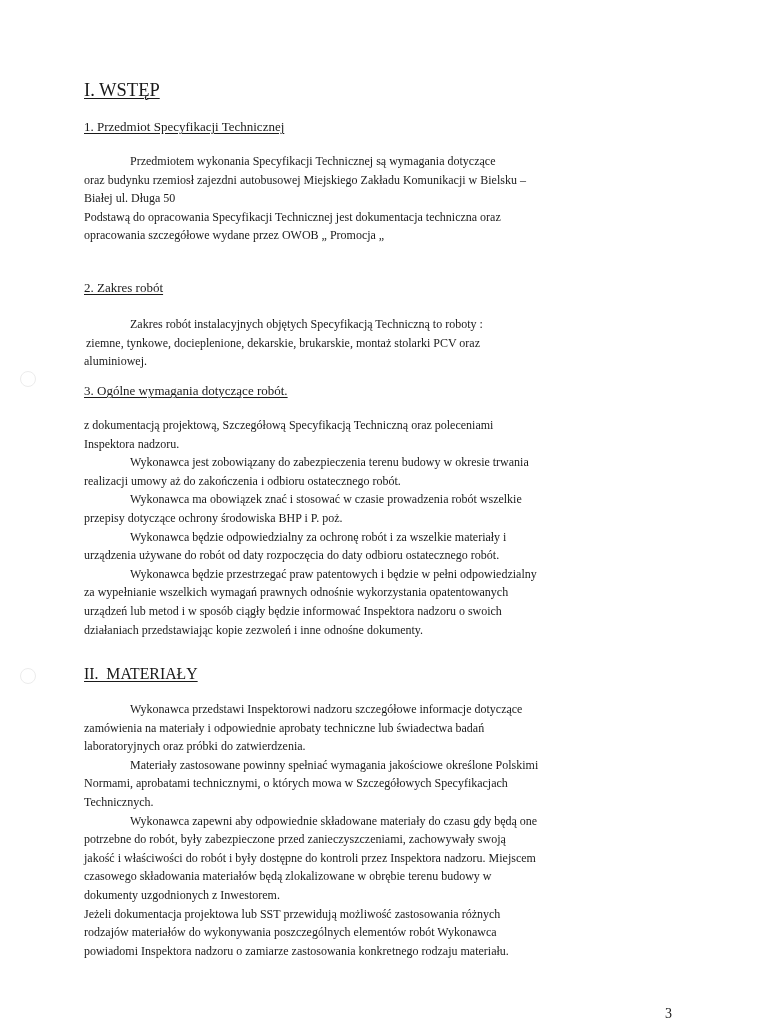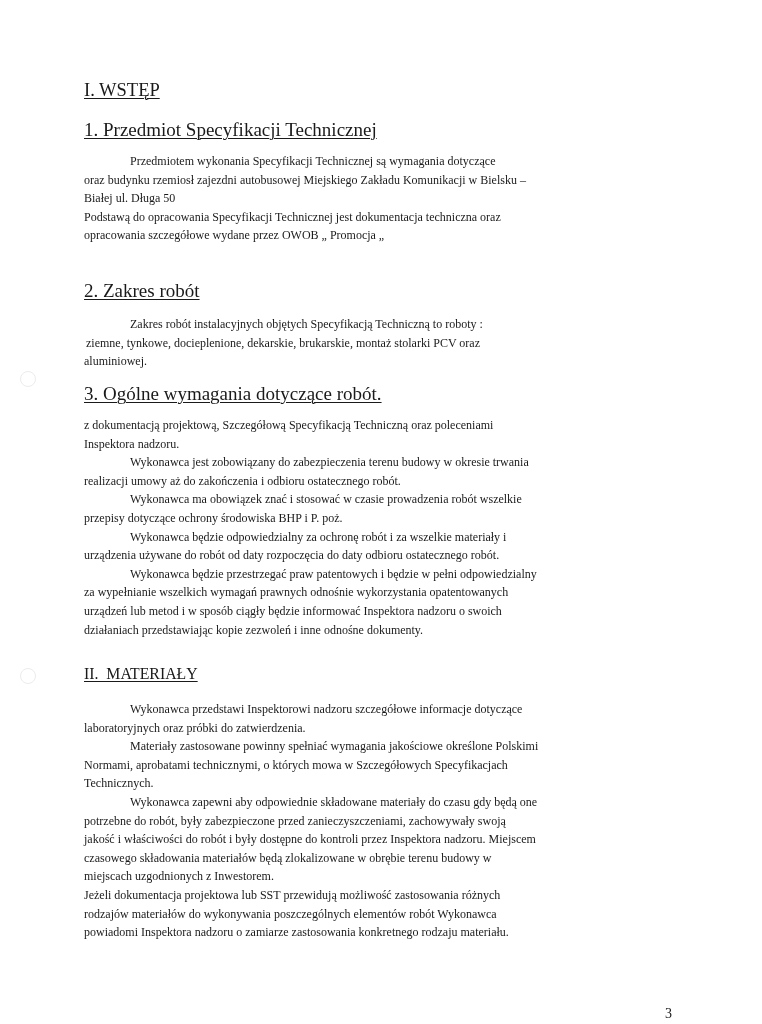--- a/index.html
+++ b/index.html
@@ -3,21 +3,21 @@
 <meta charset="utf-8">
 <style>
   html, body { margin: 0; padding: 0; }
   body {
     width: 762px; height: 1024px; background: #ffffff; position: relative; overflow: hidden;
     font-family: "Liberation Serif", "DejaVu Serif", serif; color: #1a1a1a;
   }
   .page { position: absolute; left: 0; top: 0; width: 762px; height: 1024px; }
   .abs { position: absolute; left: 84px; white-space: nowrap; }
   .h1 { font-size: 18.5px; text-decoration: underline; text-underline-offset: 2px; text-decoration-thickness: 1px; }
-  .h2 { font-size: 19px; text-decoration: underline; text-underline-offset: 2px; text-decoration-thickness: 1px; }
+  .h2 { font-size: 13px; text-decoration: underline; text-underline-offset: 2px; text-decoration-thickness: 1px; }
   .para { position: absolute; left: 84px; width: 620px; font-size: 12px; line-height: 18.6px; }
   .line { display: block; white-space: nowrap; }
   .indent { padding-left: 46px; }
   .ln-space { padding-left: 2px; }
   .page-number { position: absolute; left: 665px; top: 1006px; font-size: 14px; }
   .punch { position: absolute; width: 14px; height: 14px; border: 1px solid #ececec; border-radius: 50%; }
 </style>
 </head>
 <body>
 
@@ -56,28 +56,29 @@
     <span class="line">urządzenia używane do robót od daty rozpoczęcia  do daty odbioru ostatecznego robót.</span>
     <span class="line indent">Wykonawca będzie przestrzegać praw patentowych i będzie w pełni odpowiedzialny</span>
     <span class="line">za wypełnianie wszelkich wymagań prawnych odnośnie wykorzystania opatentowanych</span>
     <span class="line">urządzeń lub metod i w sposób ciągły będzie informować Inspektora nadzoru o swoich</span>
     <span class="line">działaniach przedstawiając kopie zezwoleń i inne odnośne dokumenty.</span>
   </div>
 
   <div class="abs h2" style="top:665px; font-size:15.8px; white-space:pre;">II.  MATERIAŁY</div>
   <div class="para" style="top:700px;">
     <span class="line indent">Wykonawca przedstawi Inspektorowi nadzoru szczegółowe informacje dotyczące</span>
+    <span class="line">zamówienia na materiały i odpowiednie aprobaty techniczne lub świadectwa badań</span>
     <span class="line">laboratoryjnych oraz próbki do zatwierdzenia.</span>
     <span class="line indent">Materiały zastosowane powinny spełniać wymagania jakościowe określone Polskimi</span>
     <span class="line">Normami, aprobatami technicznymi, o których mowa w Szczegółowych Specyfikacjach</span>
     <span class="line">Technicznych.</span>
     <span class="line indent">Wykonawca zapewni aby odpowiednie składowane materiały do czasu gdy będą one</span>
     <span class="line">potrzebne do robót, były zabezpieczone przed zanieczyszczeniami, zachowywały swoją</span>
     <span class="line">jakość i właściwości do robót i były dostępne do kontroli przez Inspektora nadzoru. Miejscem</span>
     <span class="line">czasowego składowania materiałów będą zlokalizowane w obrębie terenu budowy w</span>
-    <span class="line">miejscach uzgodnionych z Inwestorem.</span>
+    <span class="line">dokumenty uzgodnionych z Inwestorem.</span>
     <span class="line">Jeżeli dokumentacja projektowa lub SST przewidują możliwość zastosowania różnych</span>
     <span class="line">rodzajów materiałów do wykonywania poszczególnych elementów robót Wykonawca</span>
     <span class="line">powiadomi Inspektora nadzoru o zamiarze zastosowania konkretnego rodzaju materiału.</span>
   </div>
 
   <div class="page-number">3</div>
 </div>
 
 </body></html>

